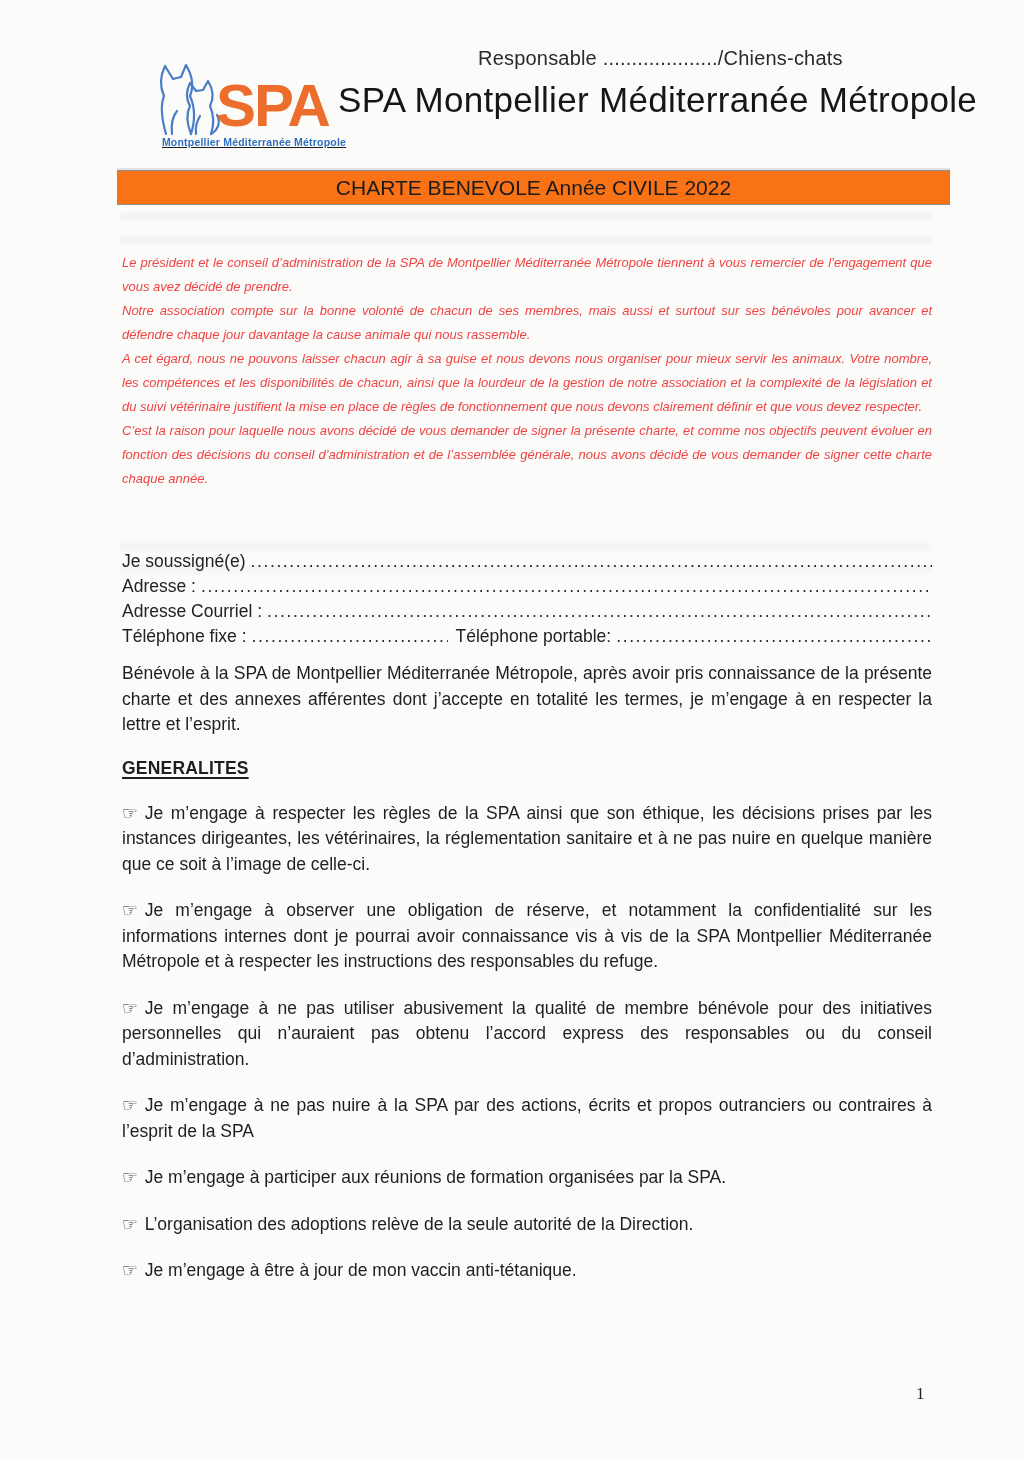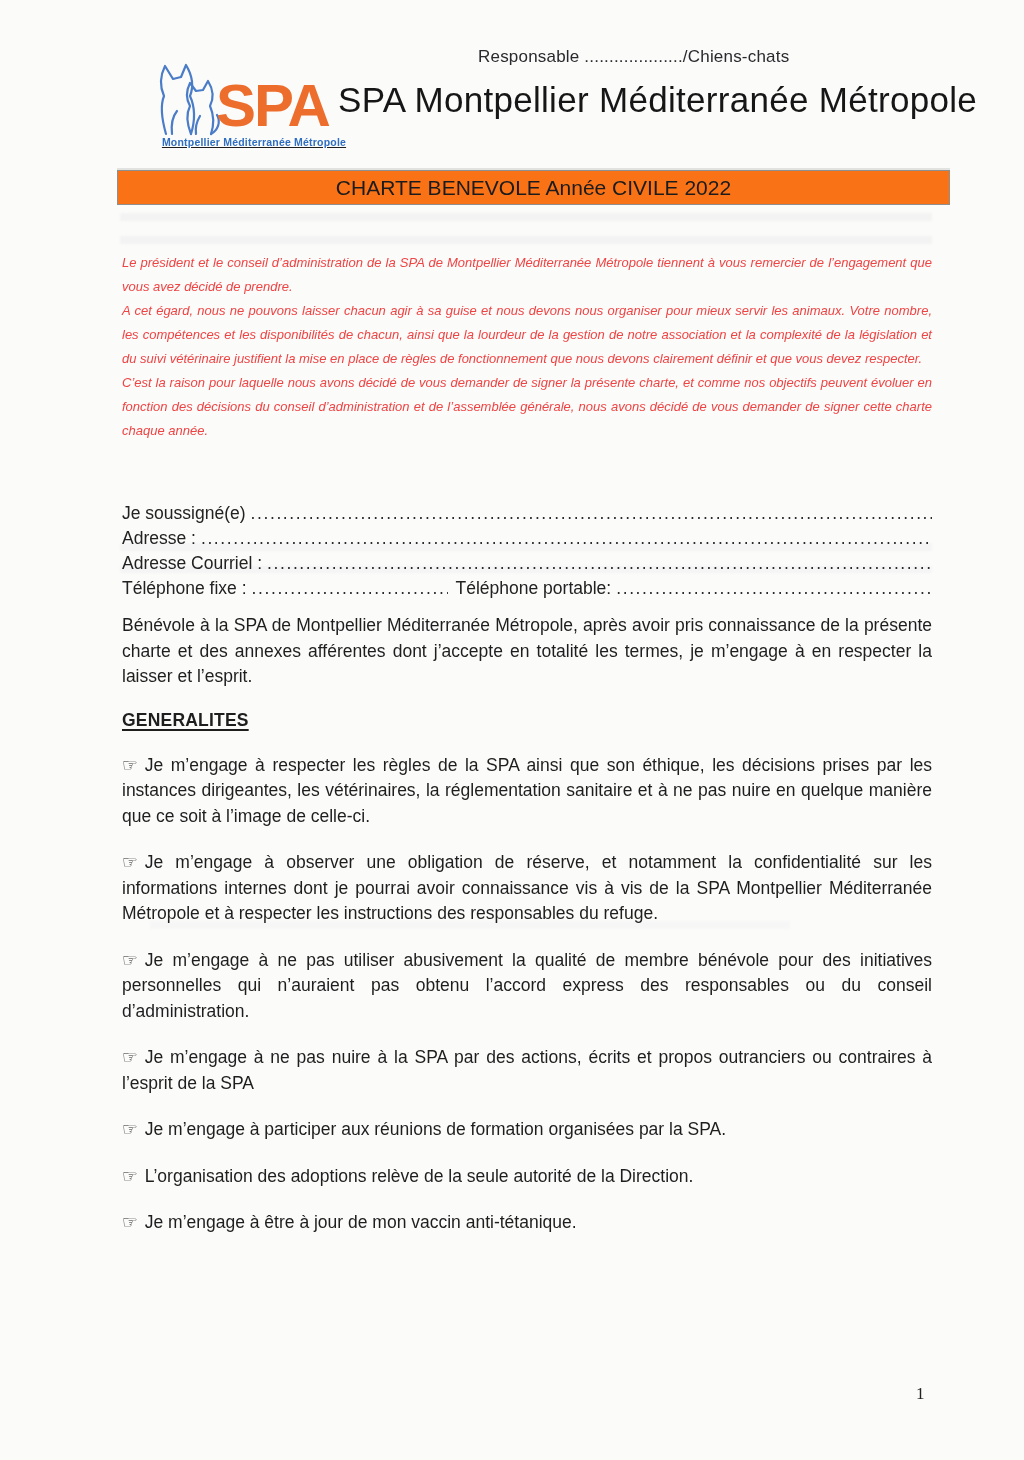--- a/index.html
+++ b/index.html
@@ -4,21 +4,21 @@
 <style>
   html,body { margin:0; padding:0; background:#e8e8e6; }
   .page {
     position:relative; width:1024px; height:1460px; margin:0 auto;
     background:#fbfbfa; overflow:hidden;
     font-family:"Liberation Sans","DejaVu Sans",sans-serif;
     color:#1e1e1e;
   }
 
   
-  .header-note { position:absolute; left:478px; top:47px; font-size:17px; color:#2a2a2e; letter-spacing:.2px; }
+  .header-note { position:absolute; left:478px; top:47px; font-size:20px; color:#2a2a2e; letter-spacing:.2px; }
 
   .logo { position:absolute; left:136px; top:54px; width:236px;text-decoration:underline; }
   .logo svg { display:block; }
   .logo-subtitle {
     margin-top:-6px; text-align:center; font-size:10.5px; font-weight:bold;
     color:#2f6fc1; letter-spacing:.2px;
   }
 
   .doc-title {
     position:absolute; left:338px; top:80px; margin:0;
@@ -104,20 +104,21 @@
   </div>
 
   <div class="smudge s1"></div>
   <div class="smudge s2"></div>
   <div class="smudge s3"></div>
 
   <div class="content">
 
     <div class="intro">
       <p>Le président et le conseil d’administration de la SPA de Montpellier Méditerranée Métropole  tiennent à vous remercier de l’engagement que vous avez décidé de prendre.</p>
+      <p>Notre association compte sur la bonne volonté de chacun de ses membres, mais aussi et surtout sur ses bénévoles pour avancer et défendre chaque jour davantage la cause animale qui nous rassemble.</p>
       <p>A cet égard, nous ne pouvons laisser chacun agir à sa guise et nous devons nous organiser pour mieux servir les animaux. Votre nombre, les compétences et les disponibilités de chacun, ainsi que la lourdeur de la gestion de notre association et la complexité de la législation et du suivi vétérinaire justifient la mise en place de règles de fonctionnement que nous devons clairement définir et que vous devez respecter.</p>
       <p>C’est la raison pour laquelle nous avons décidé de vous demander de signer la présente charte, et comme nos objectifs peuvent évoluer en fonction des décisions du conseil d’administration et de l’assemblée générale, nous avons décidé de vous demander de signer cette charte chaque année.</p>
     </div>
 
     <div class="form-block">
       <div class="form-line">
         <span class="form-label">Je soussigné(e)</span>
         <span class="dots">.........................................................................................................................................................................</span>
       </div>
       <div class="form-line">
@@ -130,21 +131,21 @@
       </div>
       <div class="form-line">
         <span class="form-label">Téléphone fixe :</span>
         <span class="dots fixed">.........................................................................................................................................................................</span>
         <span class="phone-label2">Téléphone portable:</span>
         <span class="dots">.........................................................................................................................................................................</span>
       </div>
     </div>
 
     <div class="acceptance">
-      <p>Bénévole à la SPA de Montpellier Méditerranée Métropole, après avoir pris connaissance de la présente charte et des annexes afférentes dont j’accepte en totalité les termes, je m’engage à en respecter la laisser et l’esprit.</p>
+      <p>Bénévole à la SPA de Montpellier Méditerranée Métropole, après avoir pris connaissance de la présente charte et des annexes afférentes dont j’accepte en totalité les termes, je m’engage à en respecter la lettre et l’esprit.</p>
     </div>
 
     <h2 class="section-heading">GENERALITES</h2>
 
     <div class="bullets">
       <p class="bullet"><span class="bullet-glyph">☞</span><span>Je m’engage à respecter les règles de la SPA ainsi que son éthique, les décisions prises par les instances dirigeantes, les vétérinaires,  la réglementation sanitaire et à ne pas nuire en quelque manière que ce soit à l’image de celle-ci.</span></p>
       <p class="bullet"><span class="bullet-glyph">☞</span><span>Je m’engage à observer une obligation de réserve, et notamment la confidentialité sur les informations internes dont je pourrai avoir connaissance vis à vis de la SPA Montpellier Méditerranée Métropole et à respecter les instructions des responsables du refuge.</span></p>
       <p class="bullet"><span class="bullet-glyph">☞</span><span>Je m’engage à ne pas utiliser abusivement la qualité de membre bénévole pour des initiatives personnelles qui n’auraient pas obtenu l’accord express des responsables ou du conseil d’administration.</span></p>
       <p class="bullet"><span class="bullet-glyph">☞</span><span>Je m’engage à ne pas nuire à la SPA par des actions, écrits et propos outranciers ou contraires à l’esprit de la SPA</span></p>
       <p class="bullet"><span class="bullet-glyph">☞</span><span>Je m’engage à participer aux réunions de formation organisées par la SPA.</span></p>

